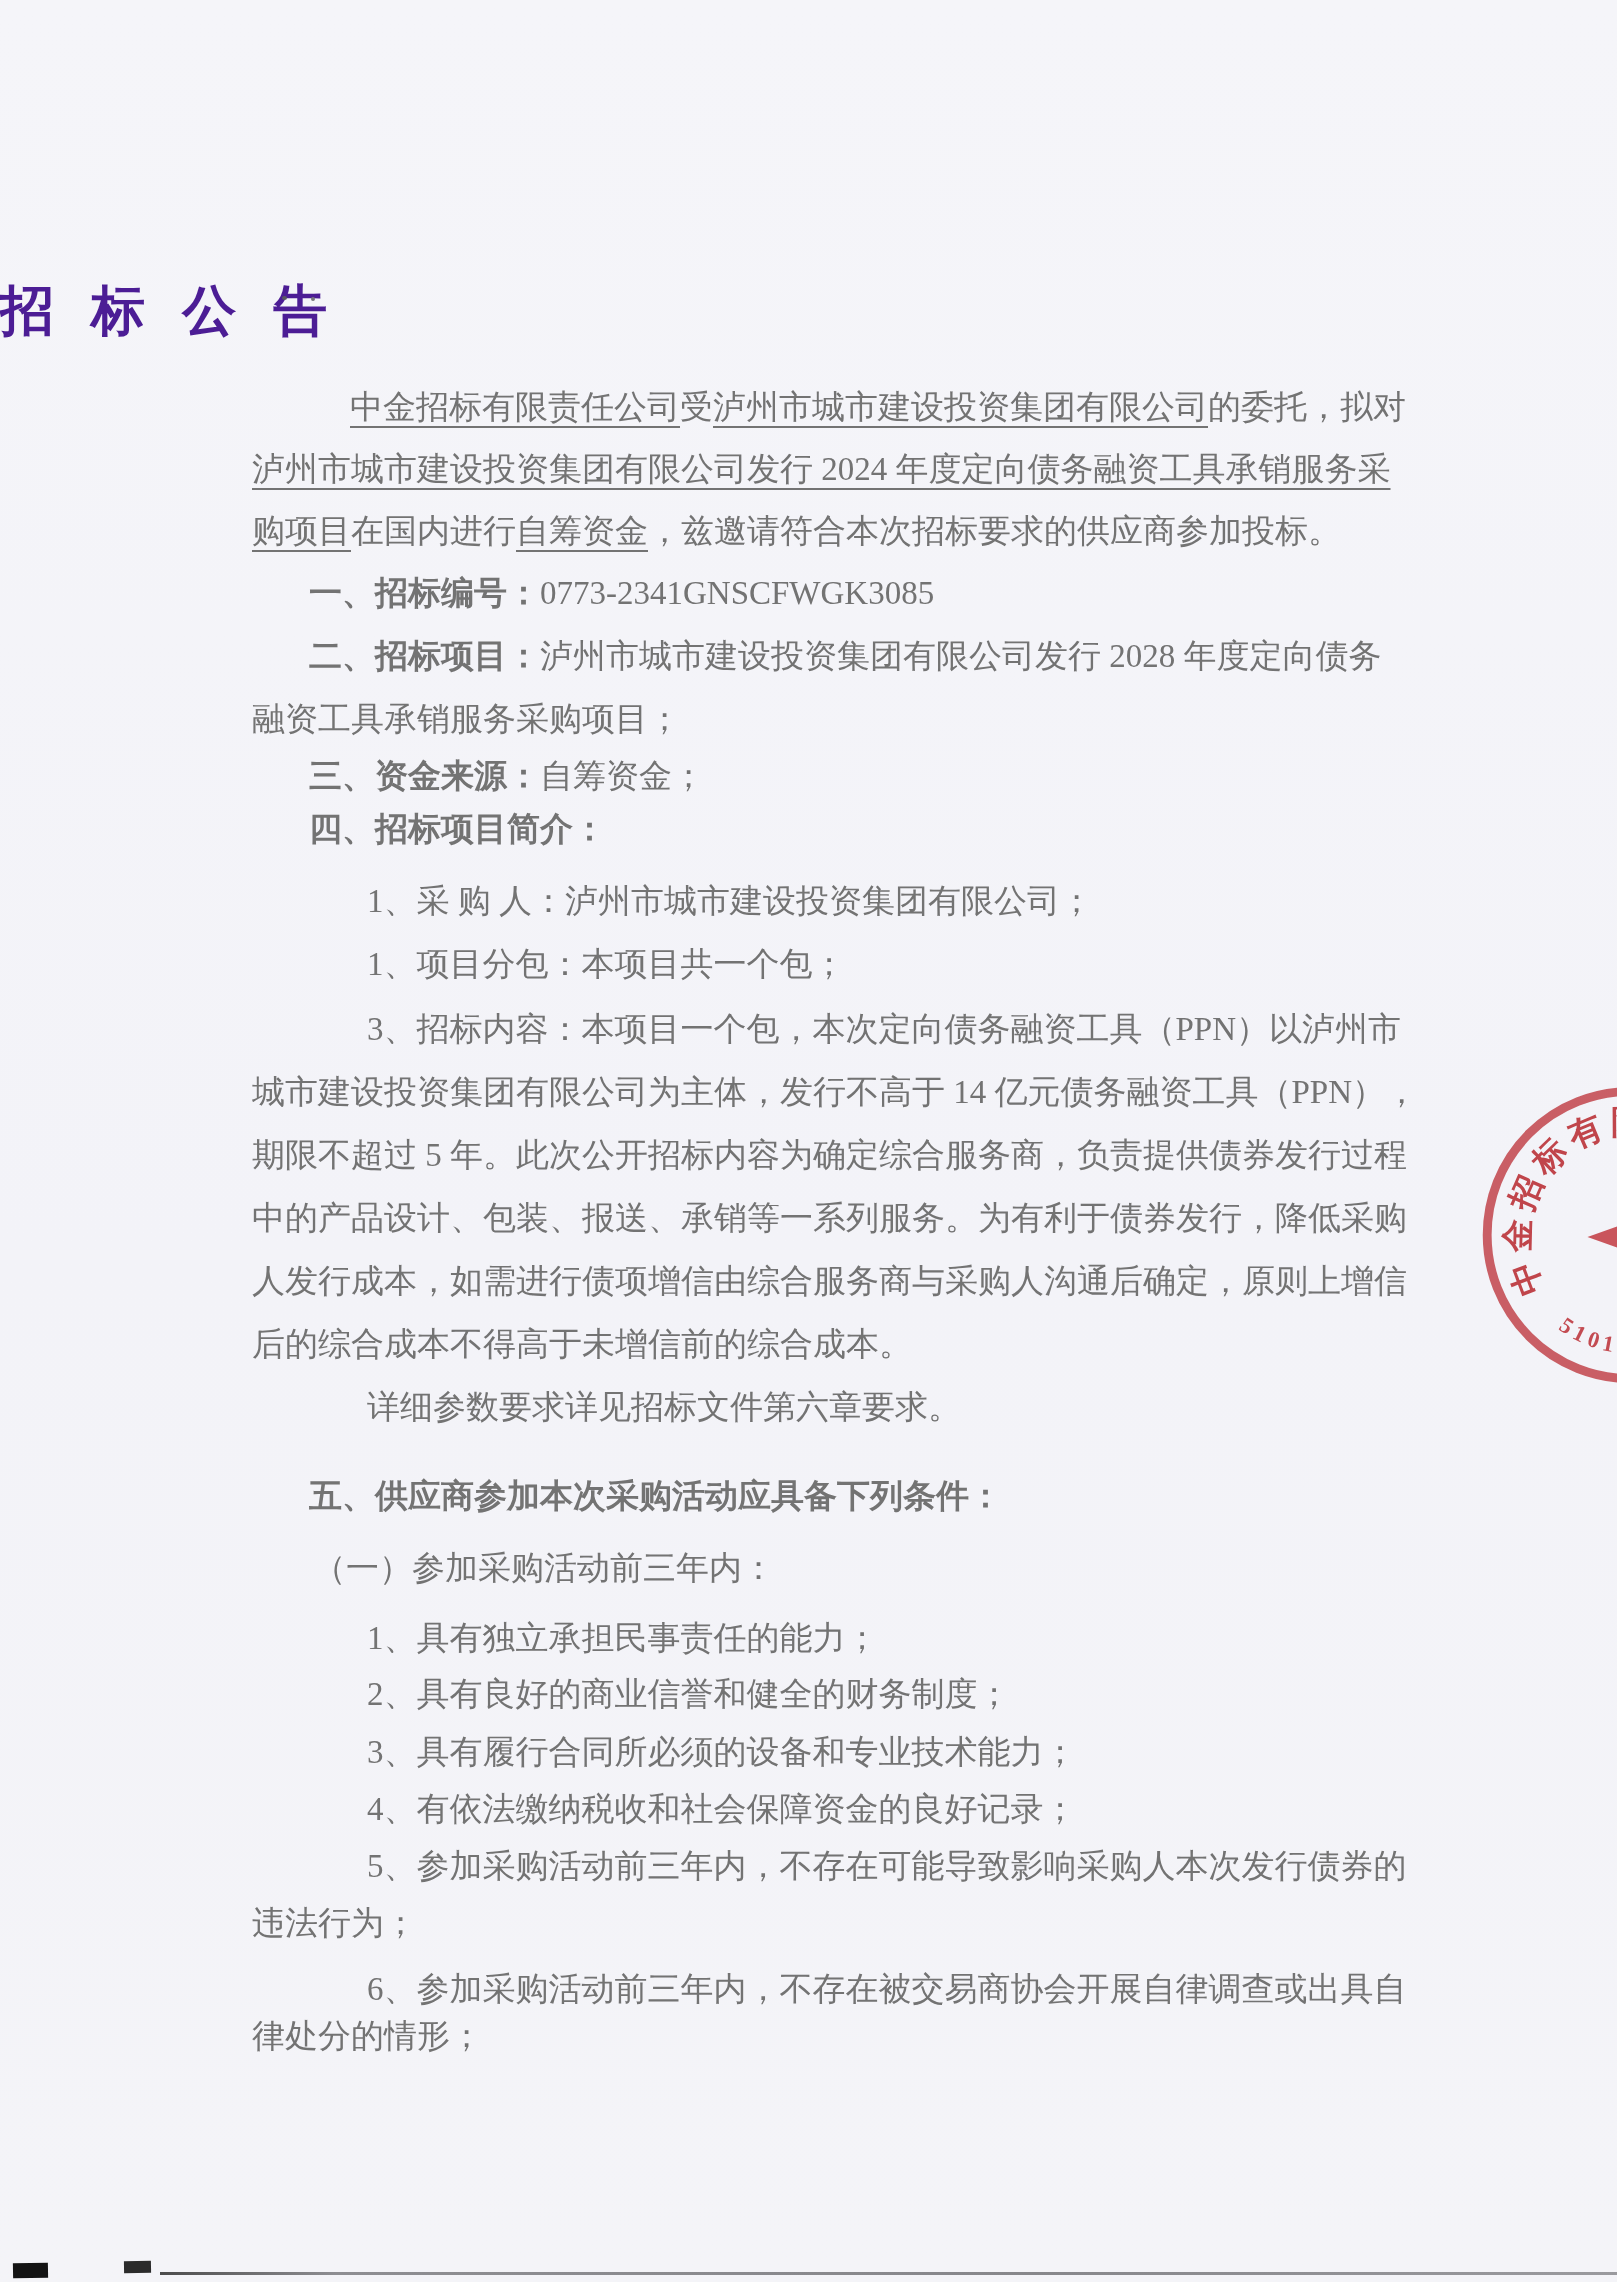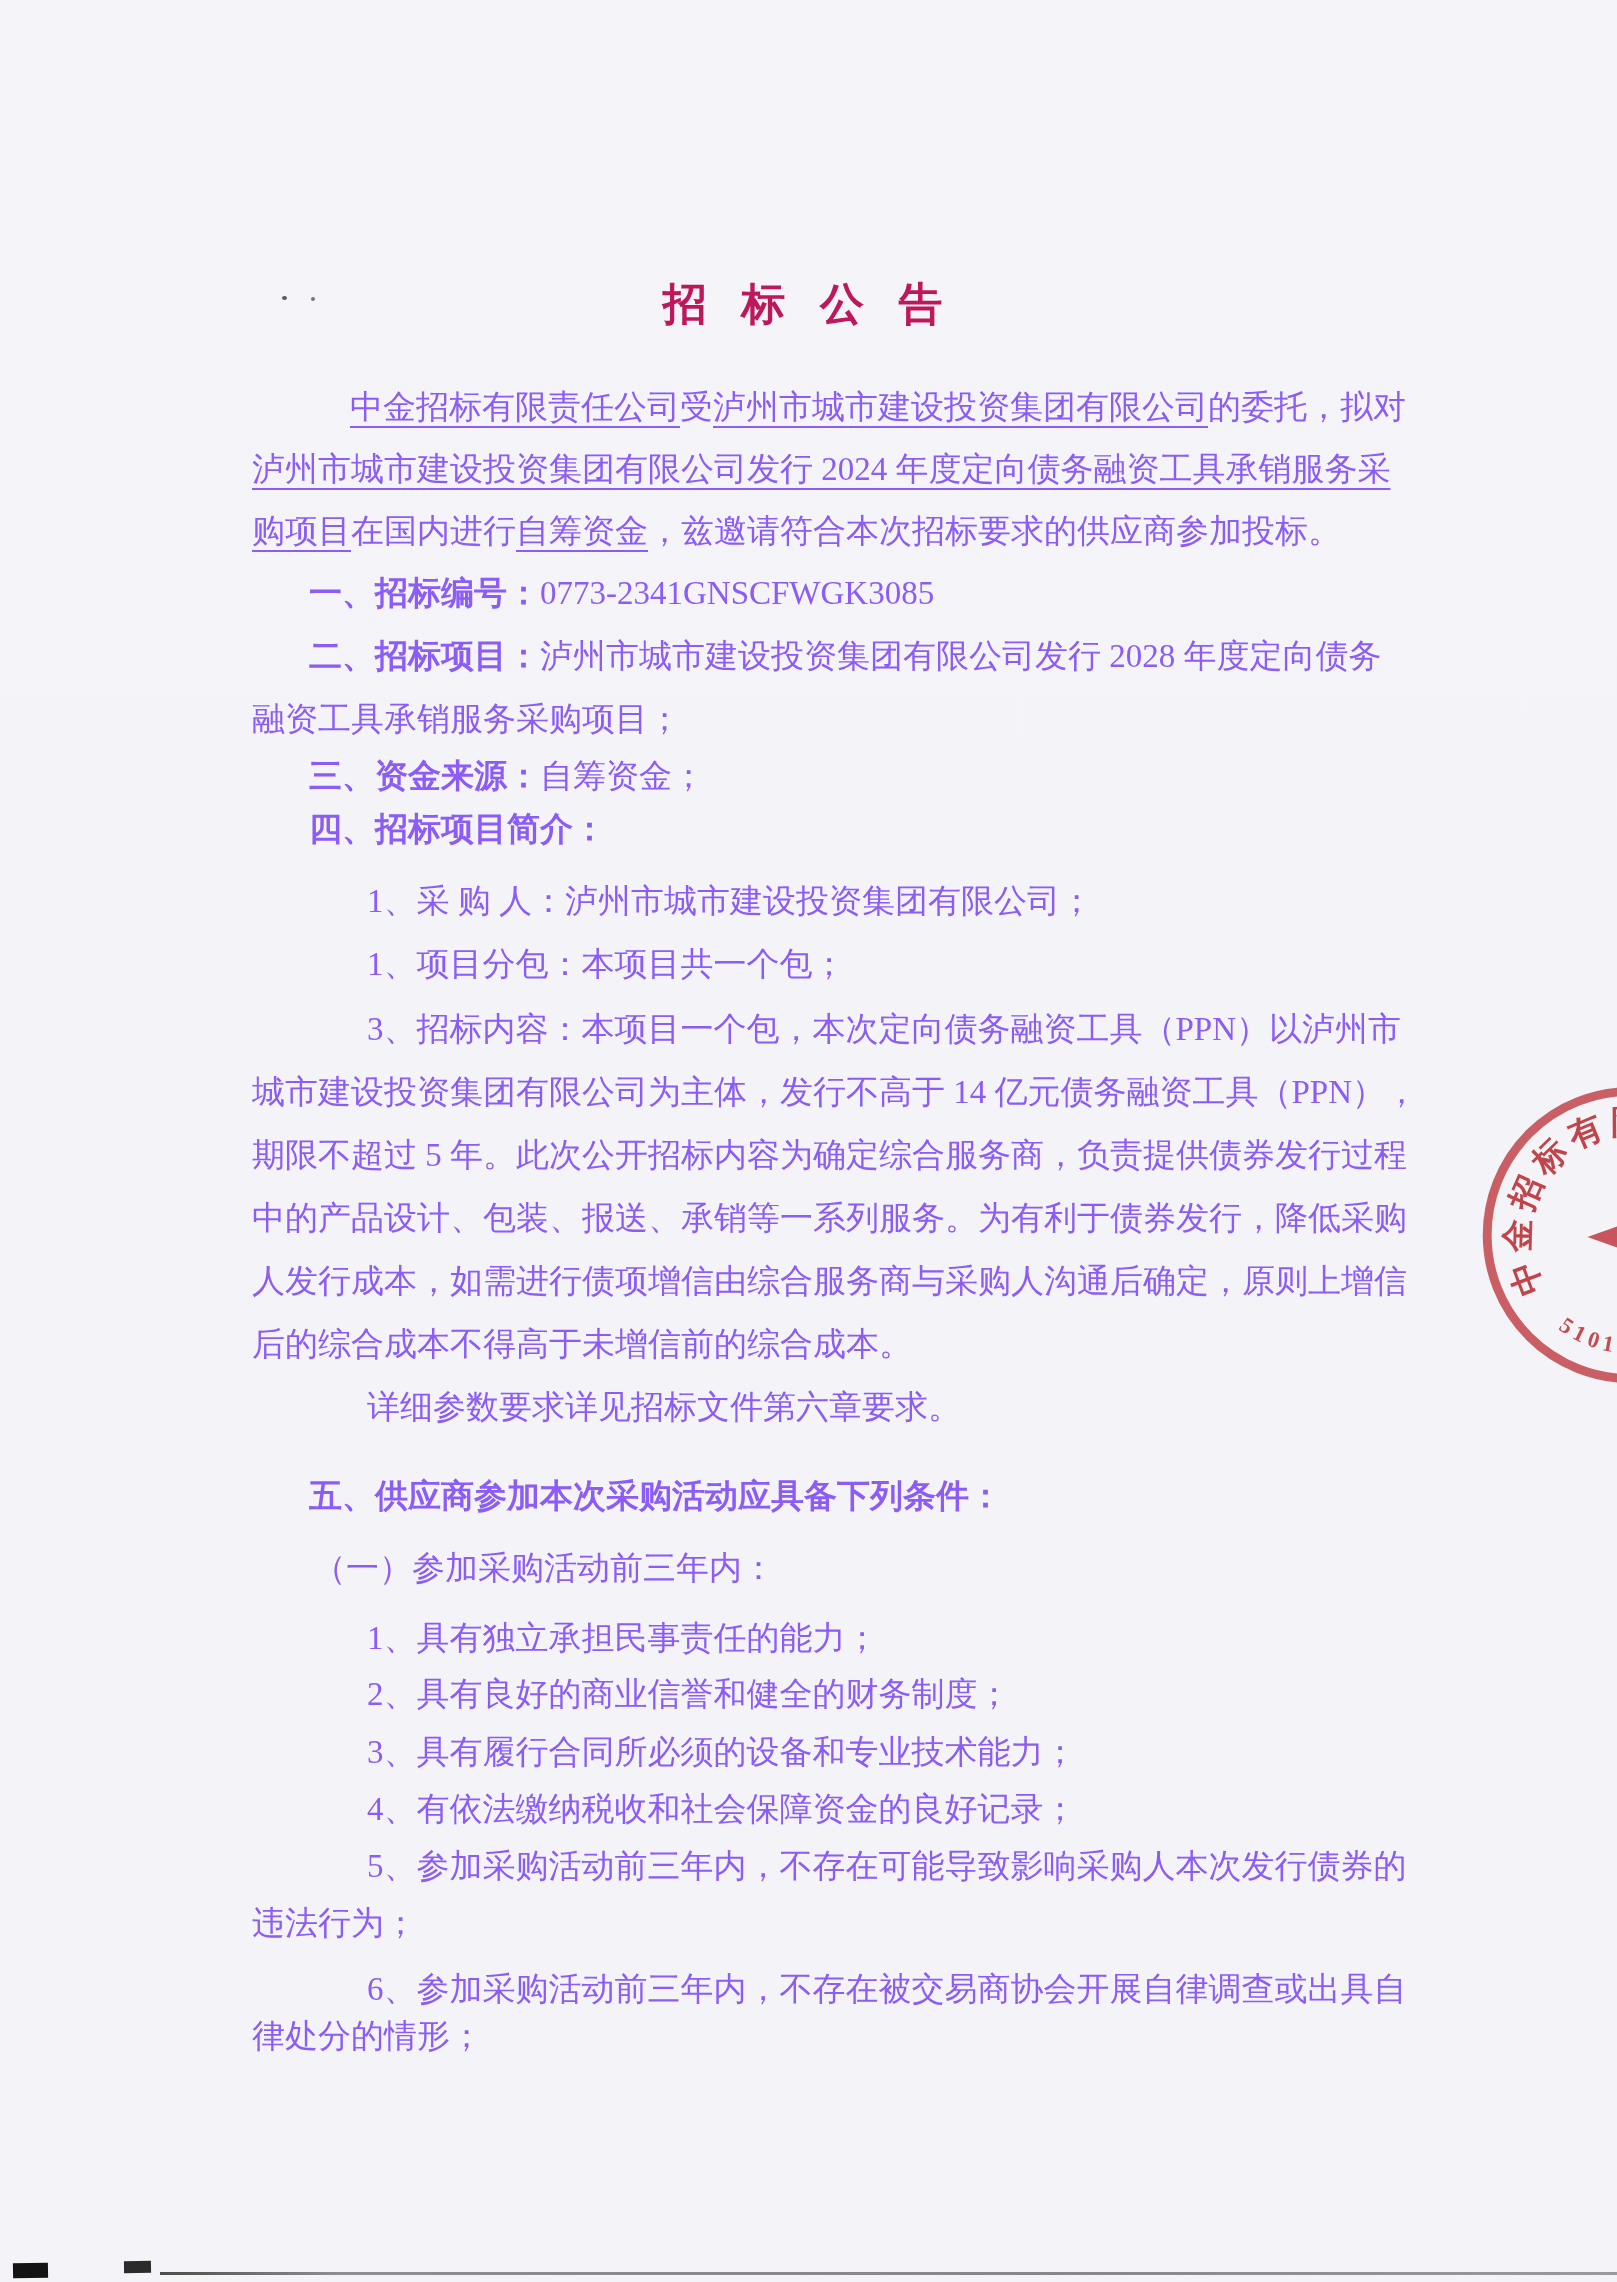--- a/index.html
+++ b/index.html
@@ -7,27 +7,27 @@
     width:1617px;height:2282px;
     background:linear-gradient(180deg,#f5f5f9 0%,#f3f3f8 55%,#f4f4f8 100%);
     font-family:"Liberation Serif","DejaVu Serif",serif;
     overflow:hidden;
   }
   .page{
     position:relative;width:1617px;height:2282px;overflow:hidden;
   }
   .doc-title{
     position:absolute;top:275px;left:0;width:100%;
-    text-align:center;
-    font-size:44px;font-weight:700;letter-spacing:11.8px;
-    color:#be185d;
+    text-align:left;
+    font-size:54px;font-weight:700;letter-spacing:11.8px;
+    color:#4c1d95;
   }
   .line{
     position:absolute;height:43px;line-height:43px;
-    font-size:33px;color:#8b5cf6;white-space:nowrap;
+    font-size:33px;color:#737373;white-space:nowrap;
   }
   .kind-flush{left:252px;}
   .kind-para{left:350px;}
   .kind-section{left:309px;}
   .kind-sub{left:313px;}
   .kind-item{left:367px;}
   .line .u{text-decoration:underline;text-underline-offset:7.9px;text-decoration-thickness:2px;}
   .line .b{font-weight:700;margin-top:23px;}
   .seal{
     position:absolute;left:1438px;top:1044px;

